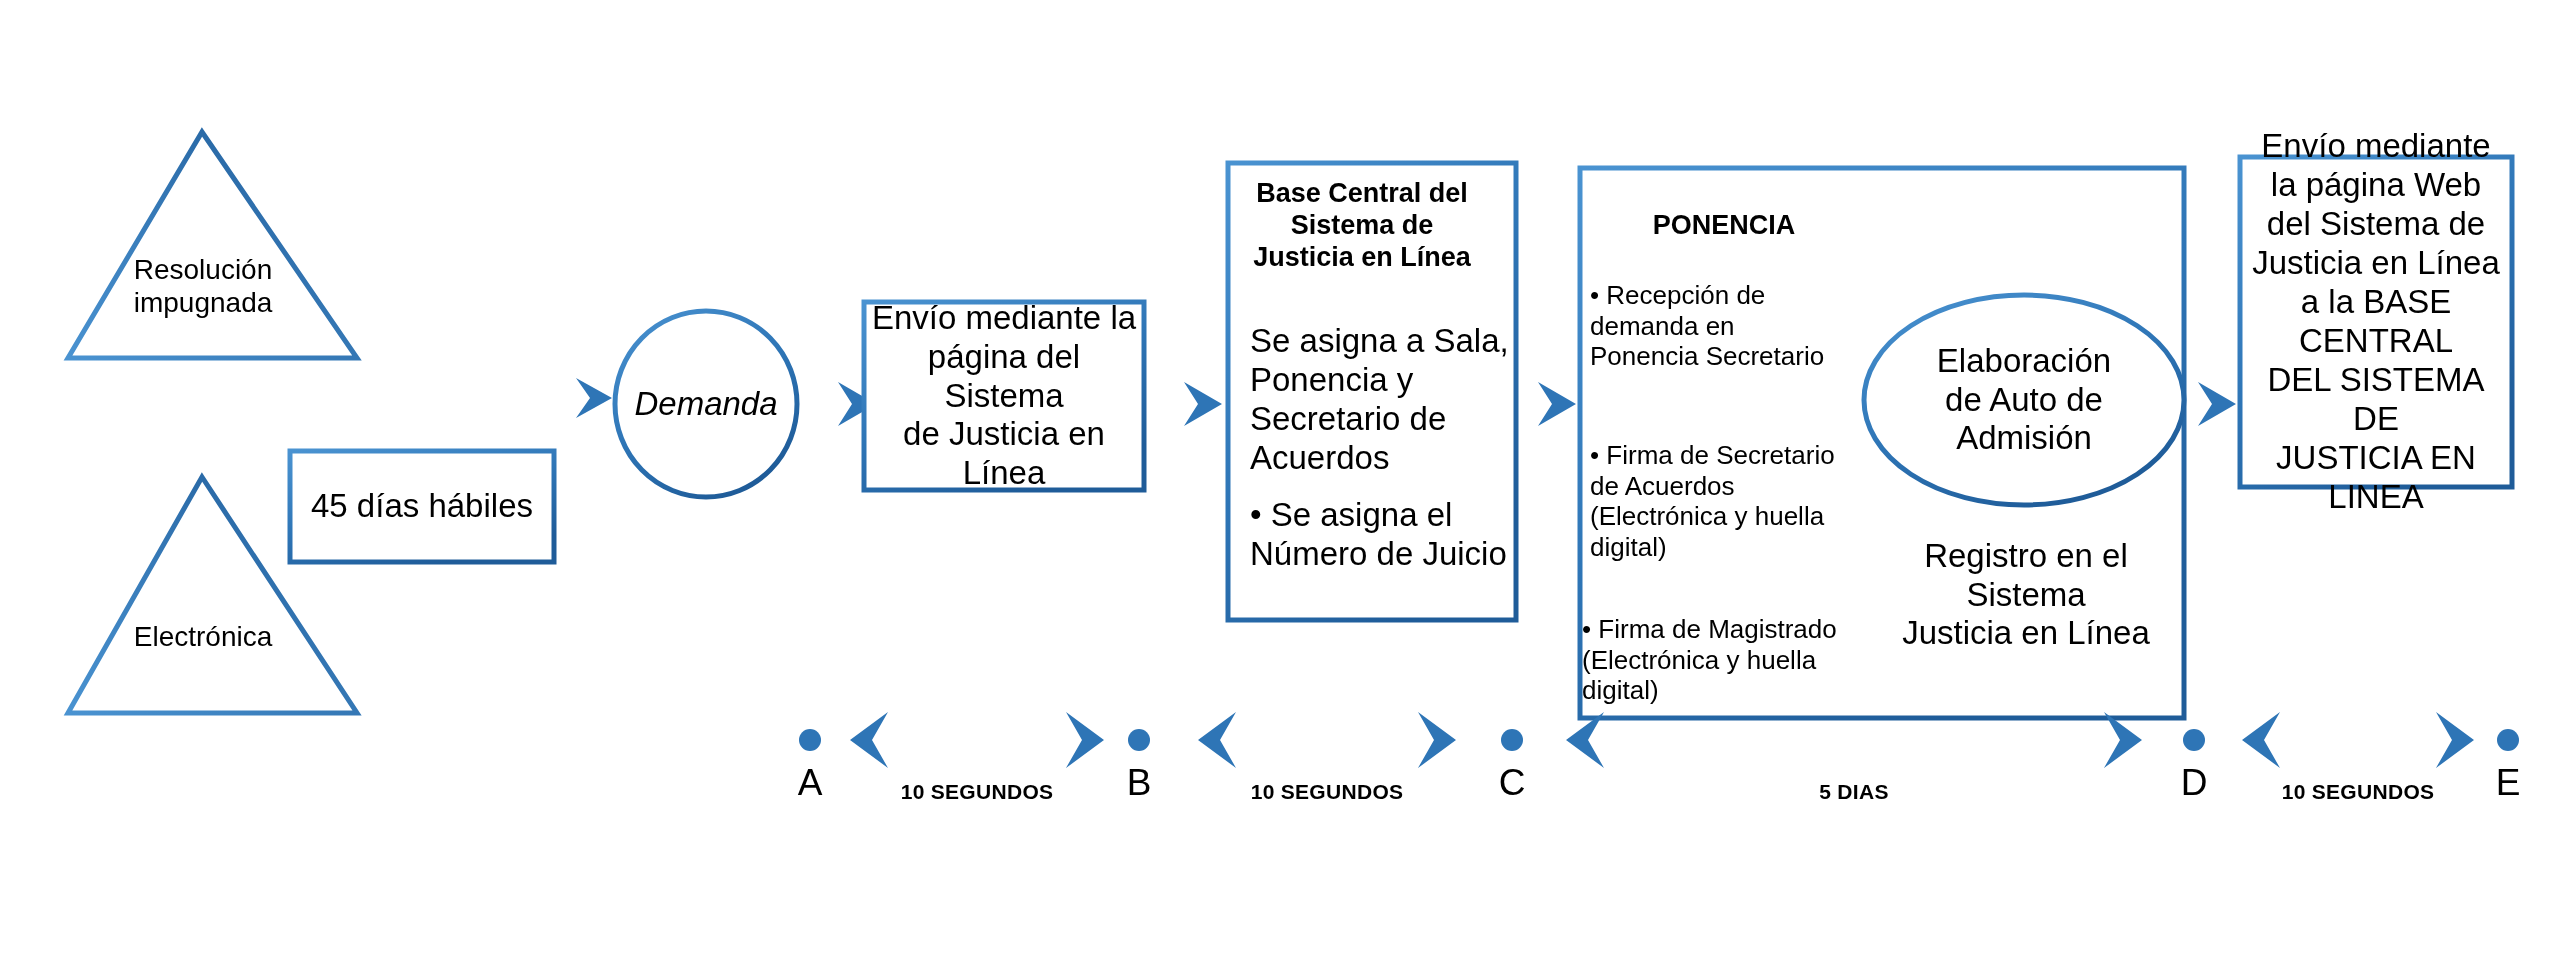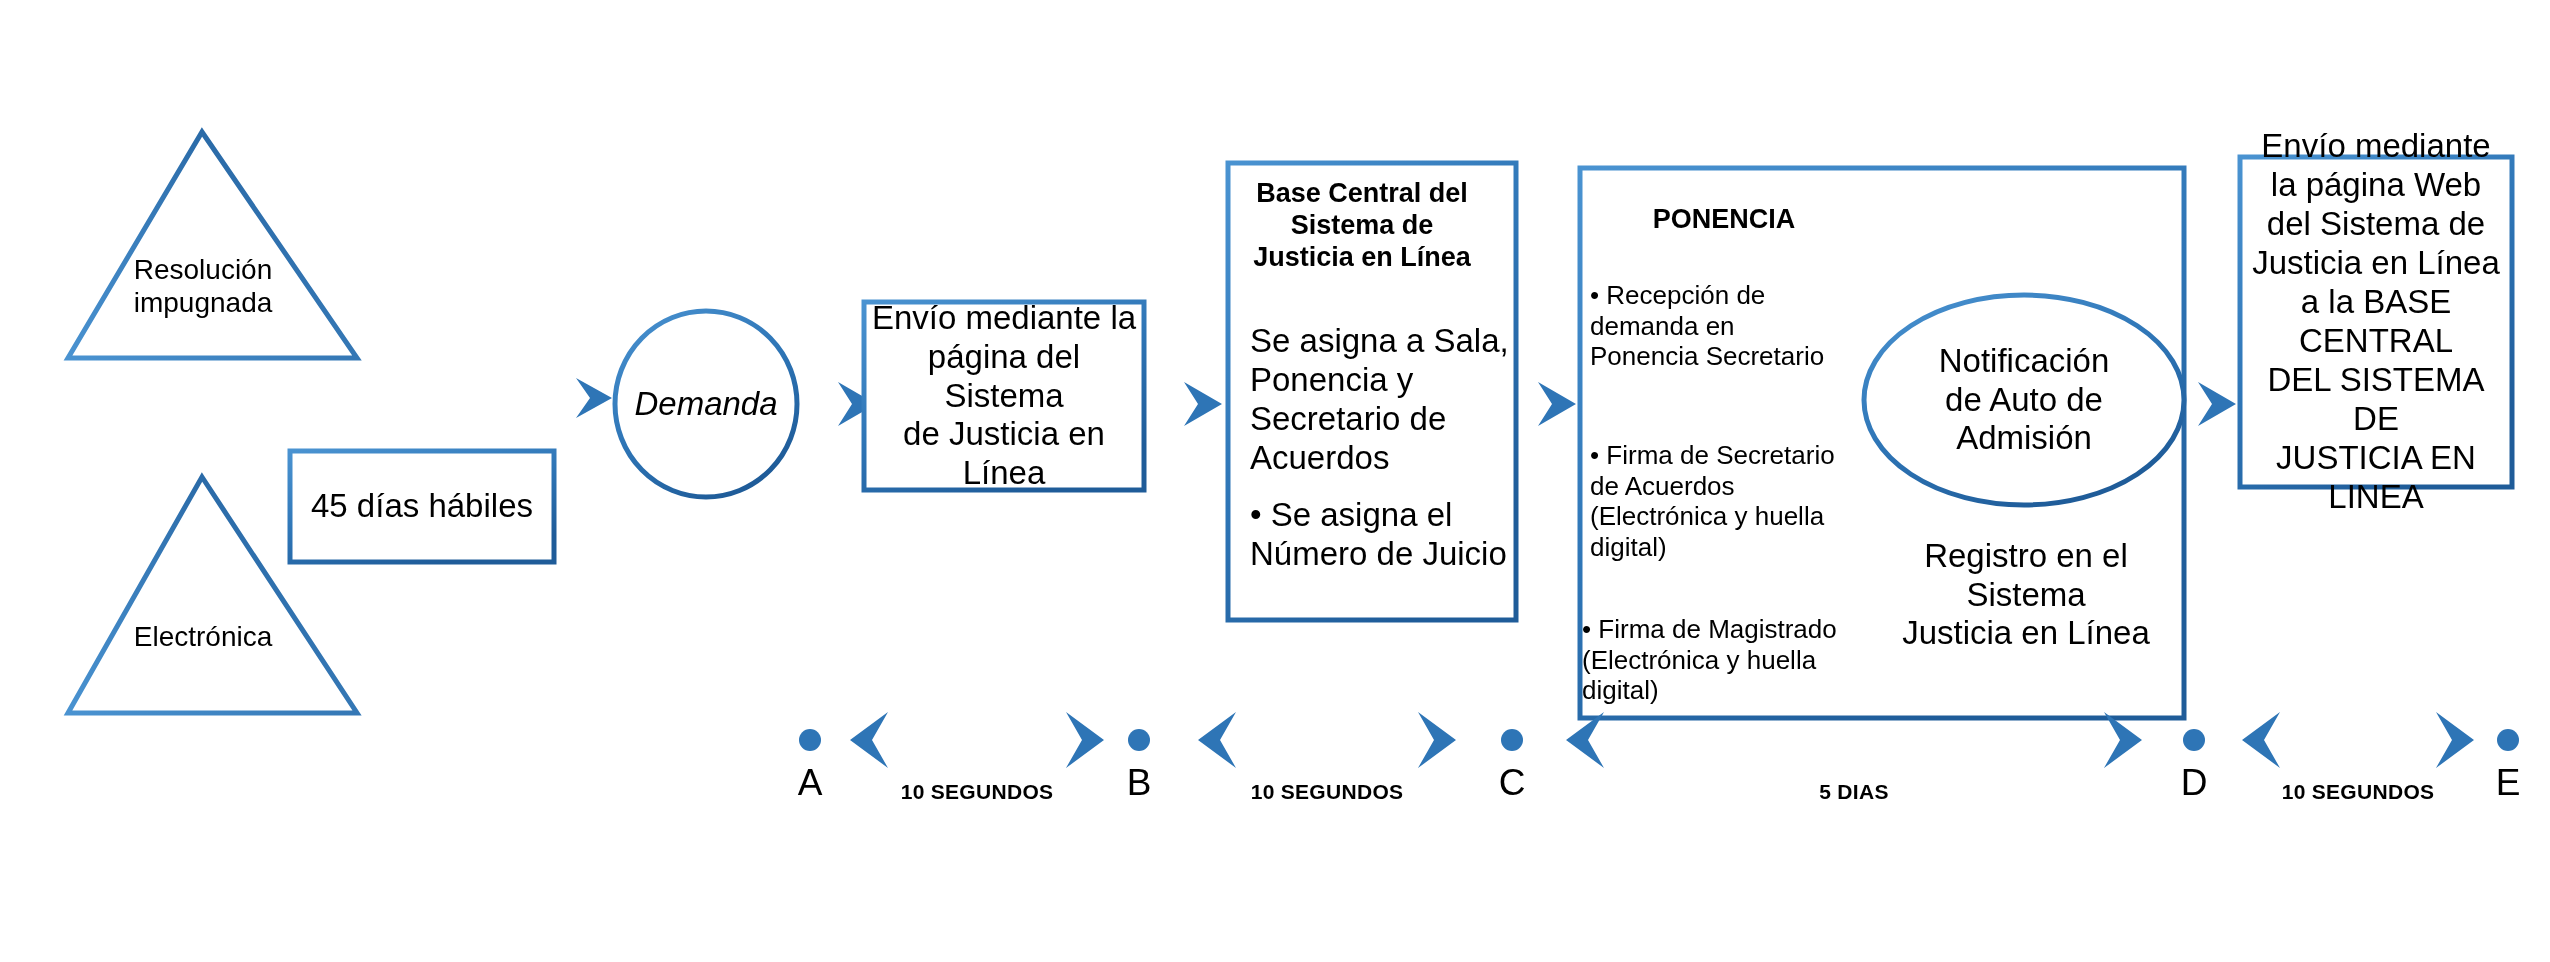--- a/index.html
+++ b/index.html
@@ -214,36 +214,36 @@
 Justicia en Línea</div>
 
   <div class="node-text box-label left-align top-align" style="left:1250px; top:322px; width:264px; height:140px; white-space:pre-line;">Se asigna a Sala,
 Ponencia y
 Secretario de
 Acuerdos</div>
 
   <div class="node-text box-label left-align top-align" style="left:1250px; top:496px; width:264px; height:80px; white-space:pre-line;">• Se asigna el
 Número de Juicio</div>
 
-  <div class="node-text bold-label" style="left:1584px; top:178px; width:280px; height:84px; white-space:pre-line;">PONENCIA</div>
+  <div class="node-text bold-label" style="left:1584px; top:184px; width:280px; height:84px; white-space:pre-line;">PONENCIA</div>
 
   <div class="node-text bullet-label left-align top-align" style="left:1590px; top:280px; width:286px; height:140px; white-space:pre-line;">• Recepción de
 demanda en
 Ponencia Secretario</div>
 
   <div class="node-text bullet-label left-align top-align" style="left:1590px; top:440px; width:288px; height:155px; white-space:pre-line;">• Firma de Secretario
 de Acuerdos
 (Electrónica y huella
 digital)</div>
 
   <div class="node-text bullet-label left-align top-align" style="left:1582px; top:614px; width:296px; height:120px; white-space:pre-line;">• Firma de Magistrado
 (Electrónica y huella
 digital)</div>
 
-  <div class="node-text box-label" style="left:1904px; top:348px; width:240px; height:104px; white-space:pre-line;">Notificación
+  <div class="node-text box-label" style="left:1904px; top:348px; width:240px; height:104px; white-space:pre-line;">Elaboración
 de Auto de
 Admisión</div>
 
   <div class="node-text box-label" style="left:1874px; top:560px; width:304px; height:70px; white-space:pre-line;">Registro en el Sistema
 Justicia en Línea</div>
 
   <div class="node-text box-label" style="left:2244px; top:160px; width:264px; height:324px; white-space:pre-line;">Envío mediante
 la página Web
 del Sistema de
 Justicia en Línea

